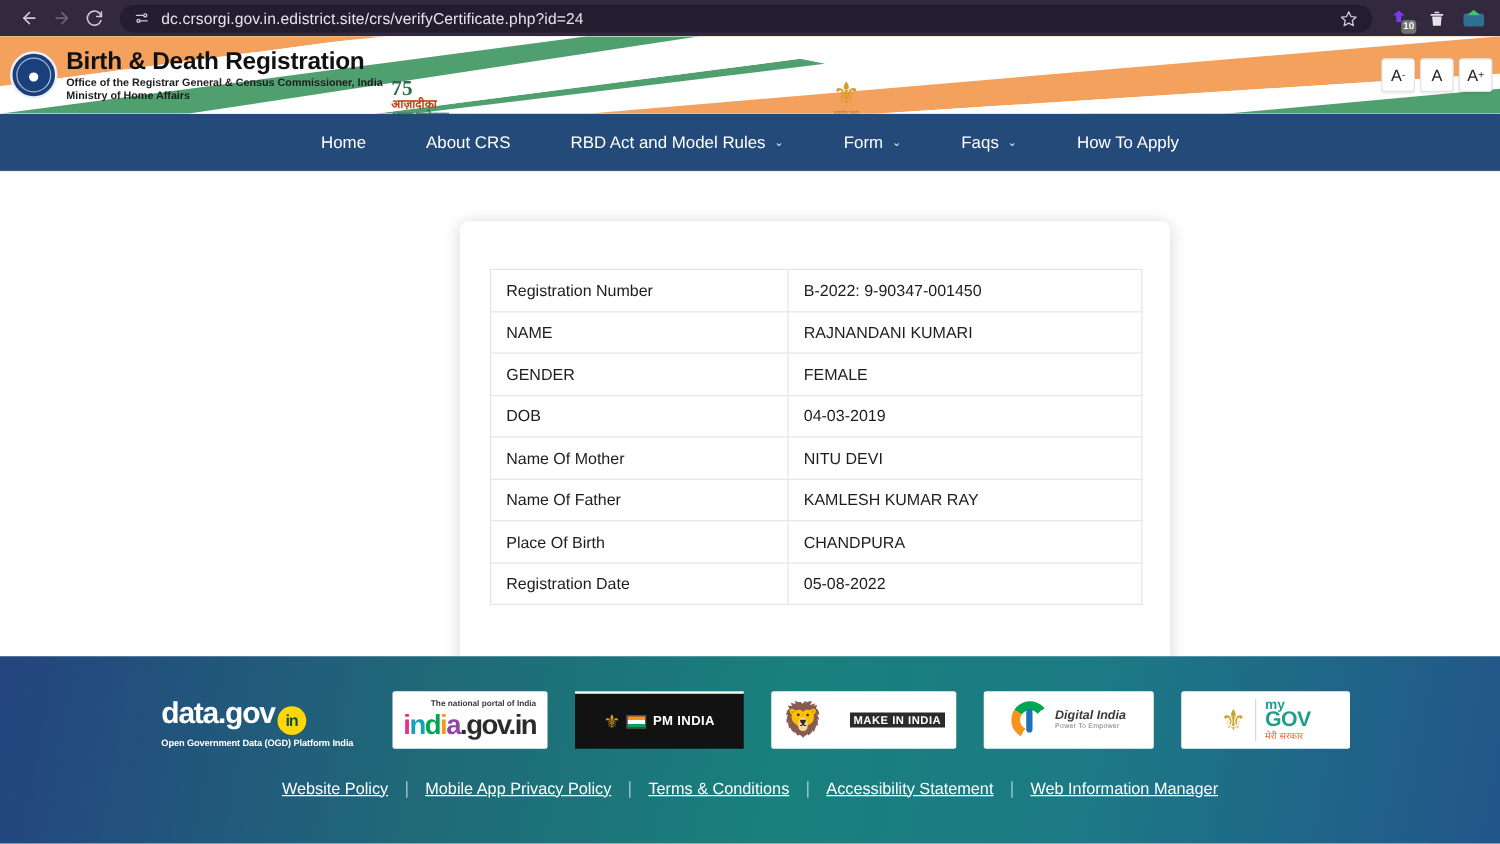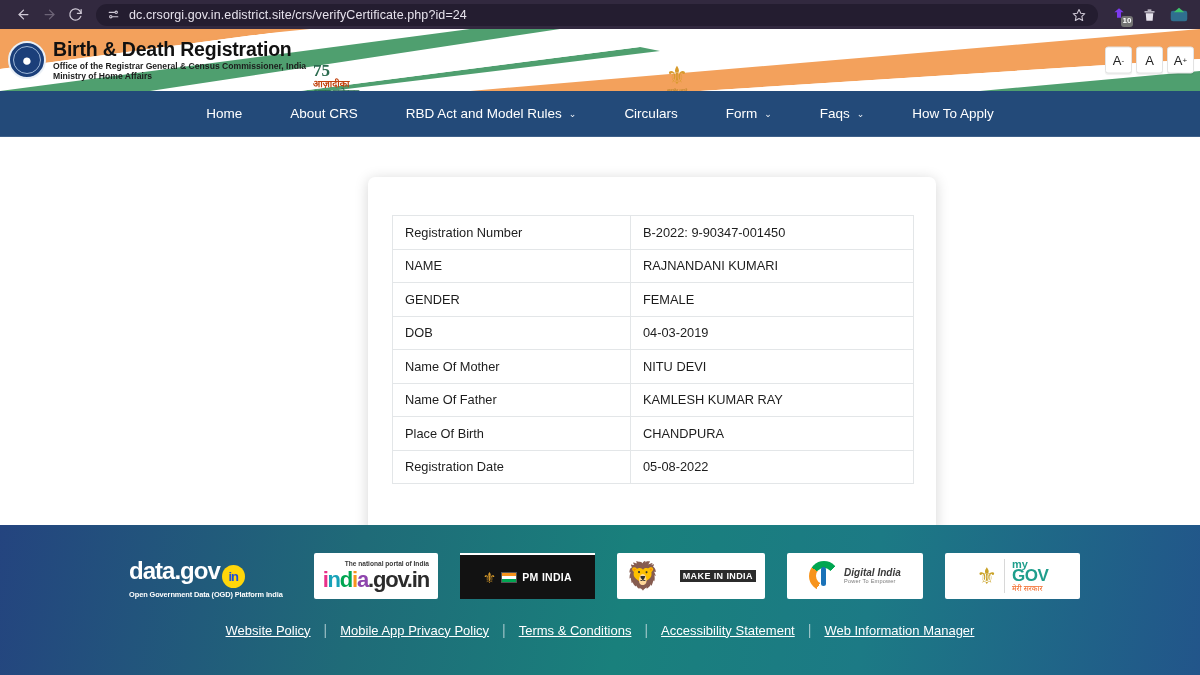--- a/index.html
+++ b/index.html
@@ -200,21 +200,21 @@
   .logo-plain { background: transparent; }
 
   .datagov { text-align: left; line-height: 1; }
   .datagov .l1 {
     font-size: 24px; font-weight: bold; color: #ffffff;
     letter-spacing: -1px; display: flex; align-items: center;
   }
   .datagov .circ {
     display: inline-flex; align-items: center; justify-content: center;
     width: 23px; height: 23px; border-radius: 50%;
-    background: #ffd60a; color: #1d4ed8;
+    background: #ffd60a; color: #14532d;
     font-size: 13px; margin-left: 2px; font-weight: bold; margin-top: 12px;
   }
   .datagov .l2 { font-size: 7.4px; color: #ffffff; font-weight: bold; margin-top: 3px; letter-spacing: -0.1px; }
 
   .indiagov { line-height: 1; text-align: left; }
   .indiagov .top { font-size: 6.6px; color: #3a3a3a; text-align: right; font-weight: bold; margin-bottom: 1px; }
   .indiagov .word { font-size: 22px; font-weight: bold; letter-spacing: -1.2px; }
   .indiagov .word span:nth-child(1){color:#e8308a;}
   .indiagov .word span:nth-child(2){color:#17a2b8;}
   .indiagov .word span:nth-child(3){color:#00a651;}
@@ -396,23 +396,20 @@
       <span>Home</span>
     </div>
   <div class="nav-item">
       <span>About CRS</span>
     </div>
   <div class="nav-item">
       <span>RBD Act and Model Rules</span>
       <span class="caret">⌄</span>
     </div>
   <div class="nav-item">
-      <span>Circulars</span>
-    </div>
-  <div class="nav-item">
       <span>Form</span>
       <span class="caret">⌄</span>
     </div>
   <div class="nav-item">
       <span>Faqs</span>
       <span class="caret">⌄</span>
     </div>
   <div class="nav-item">
       <span>How To Apply</span>
     </div>

